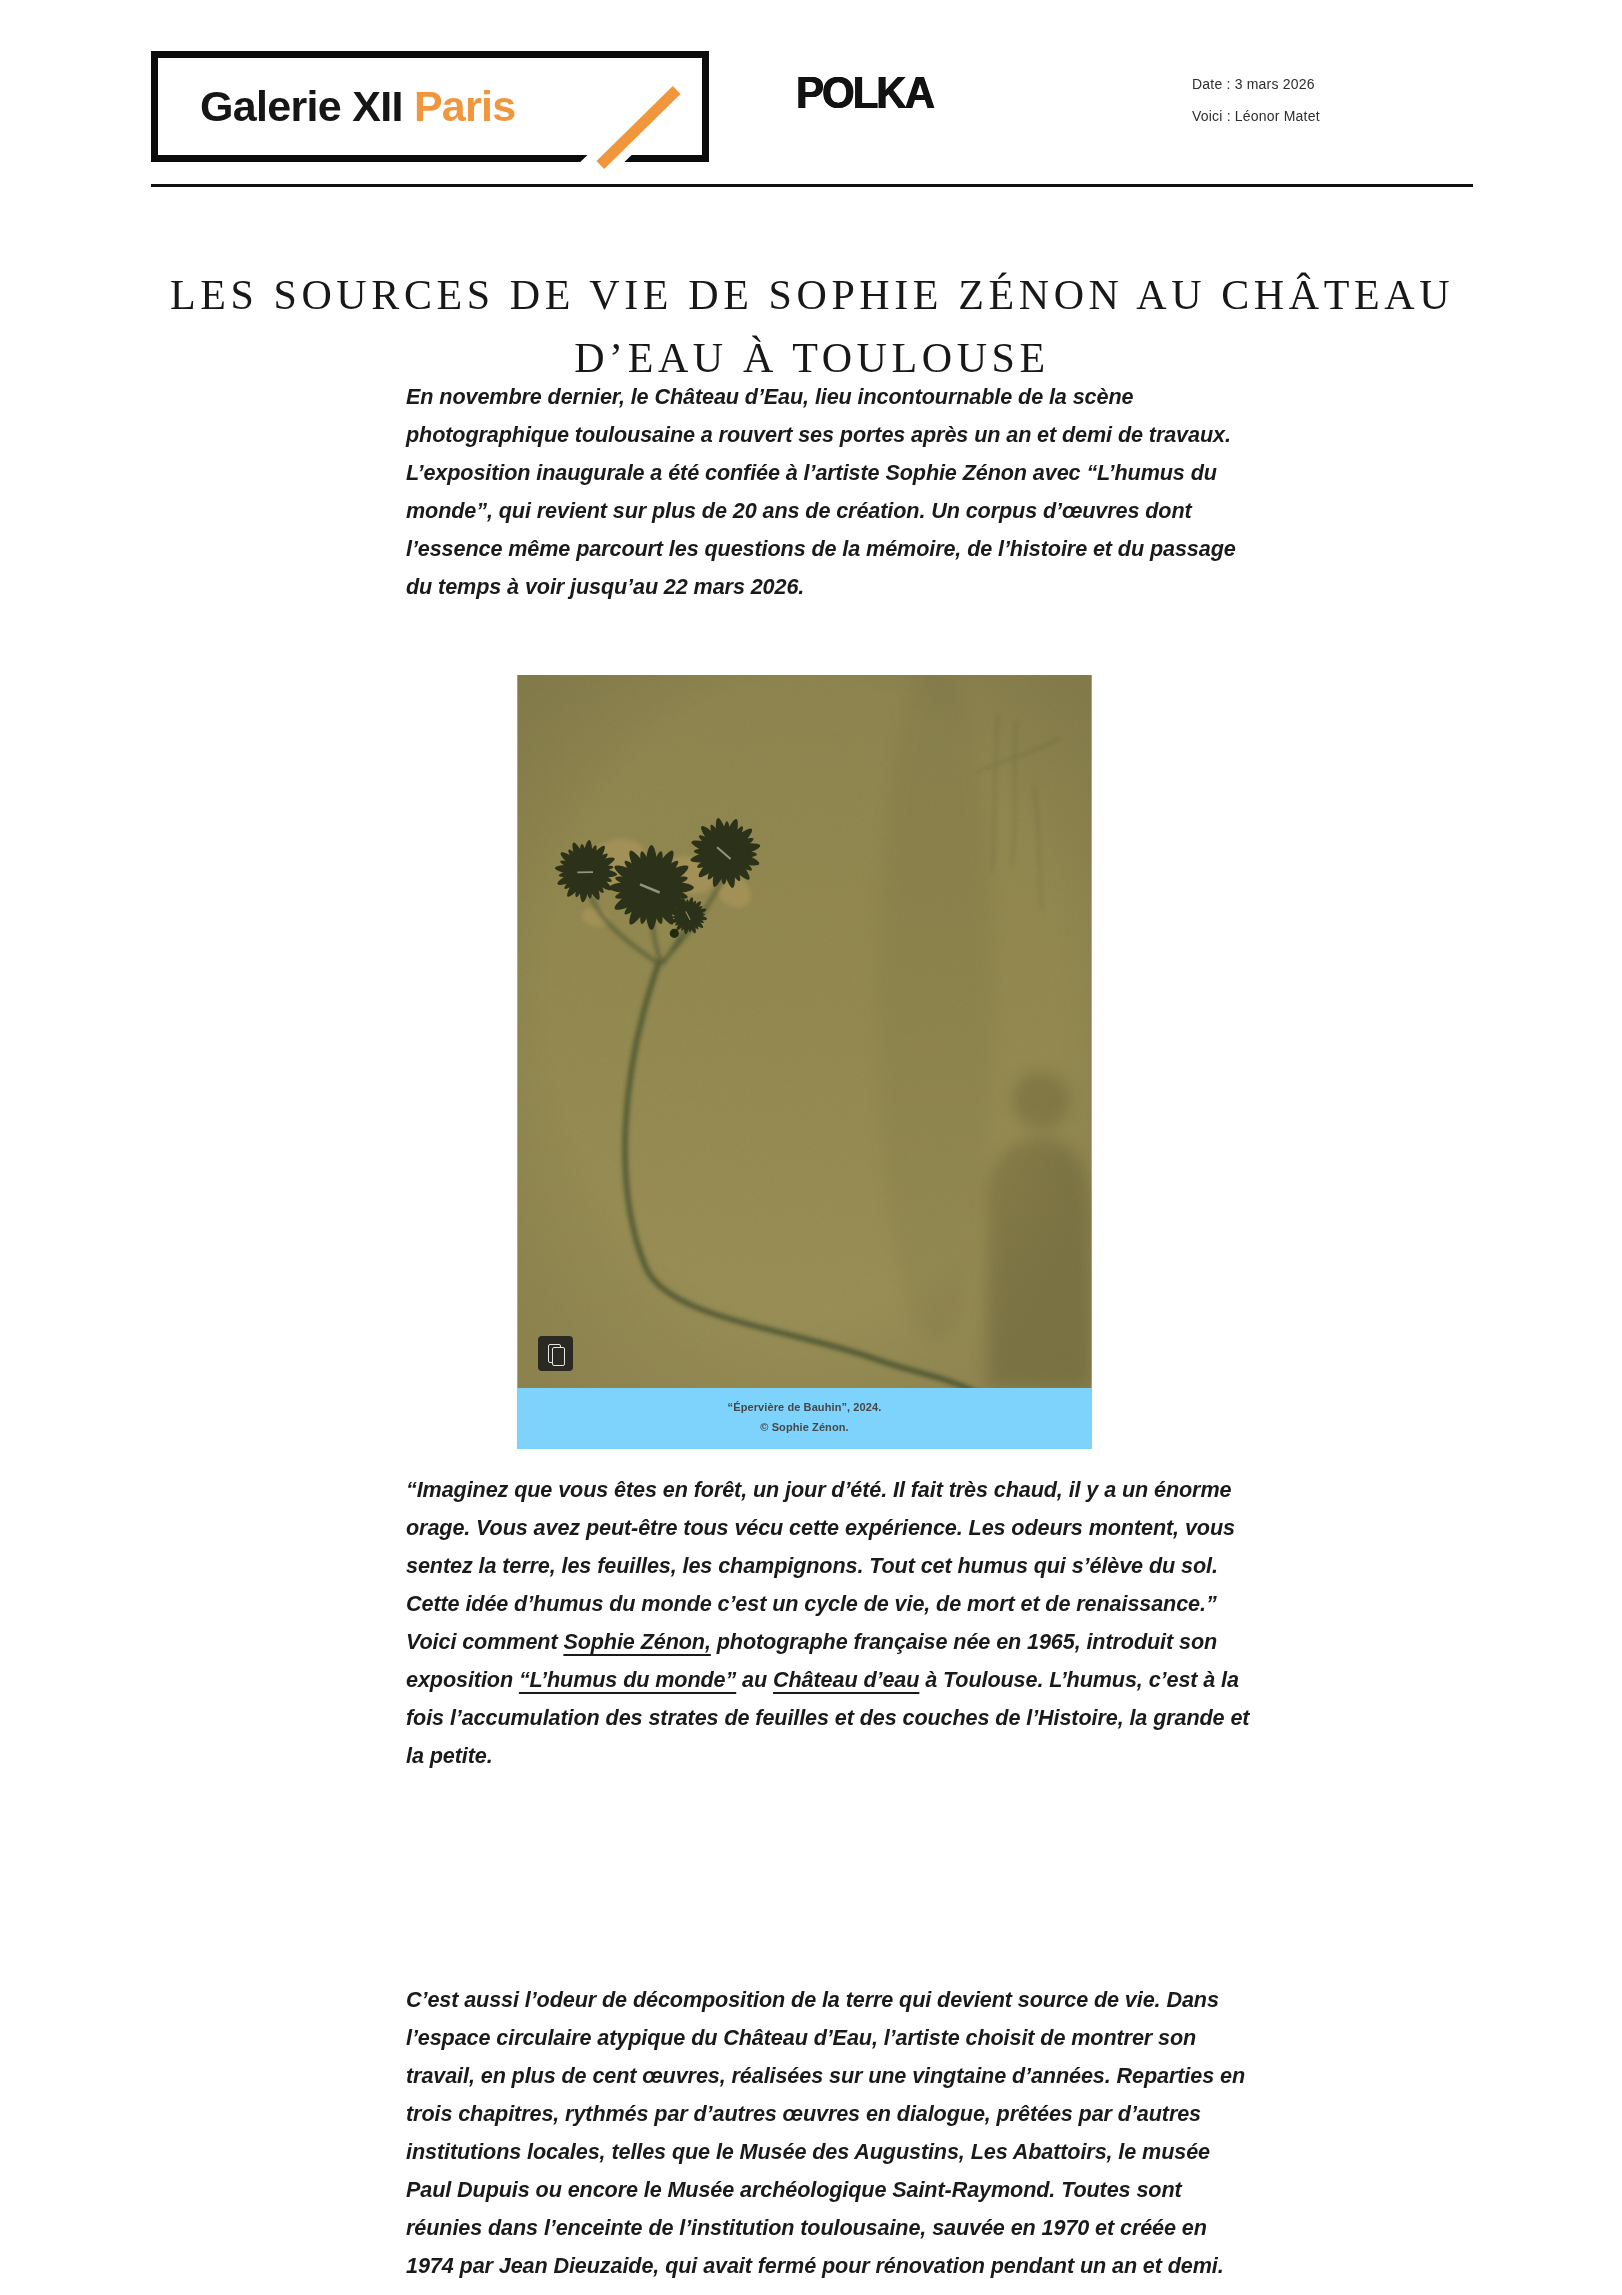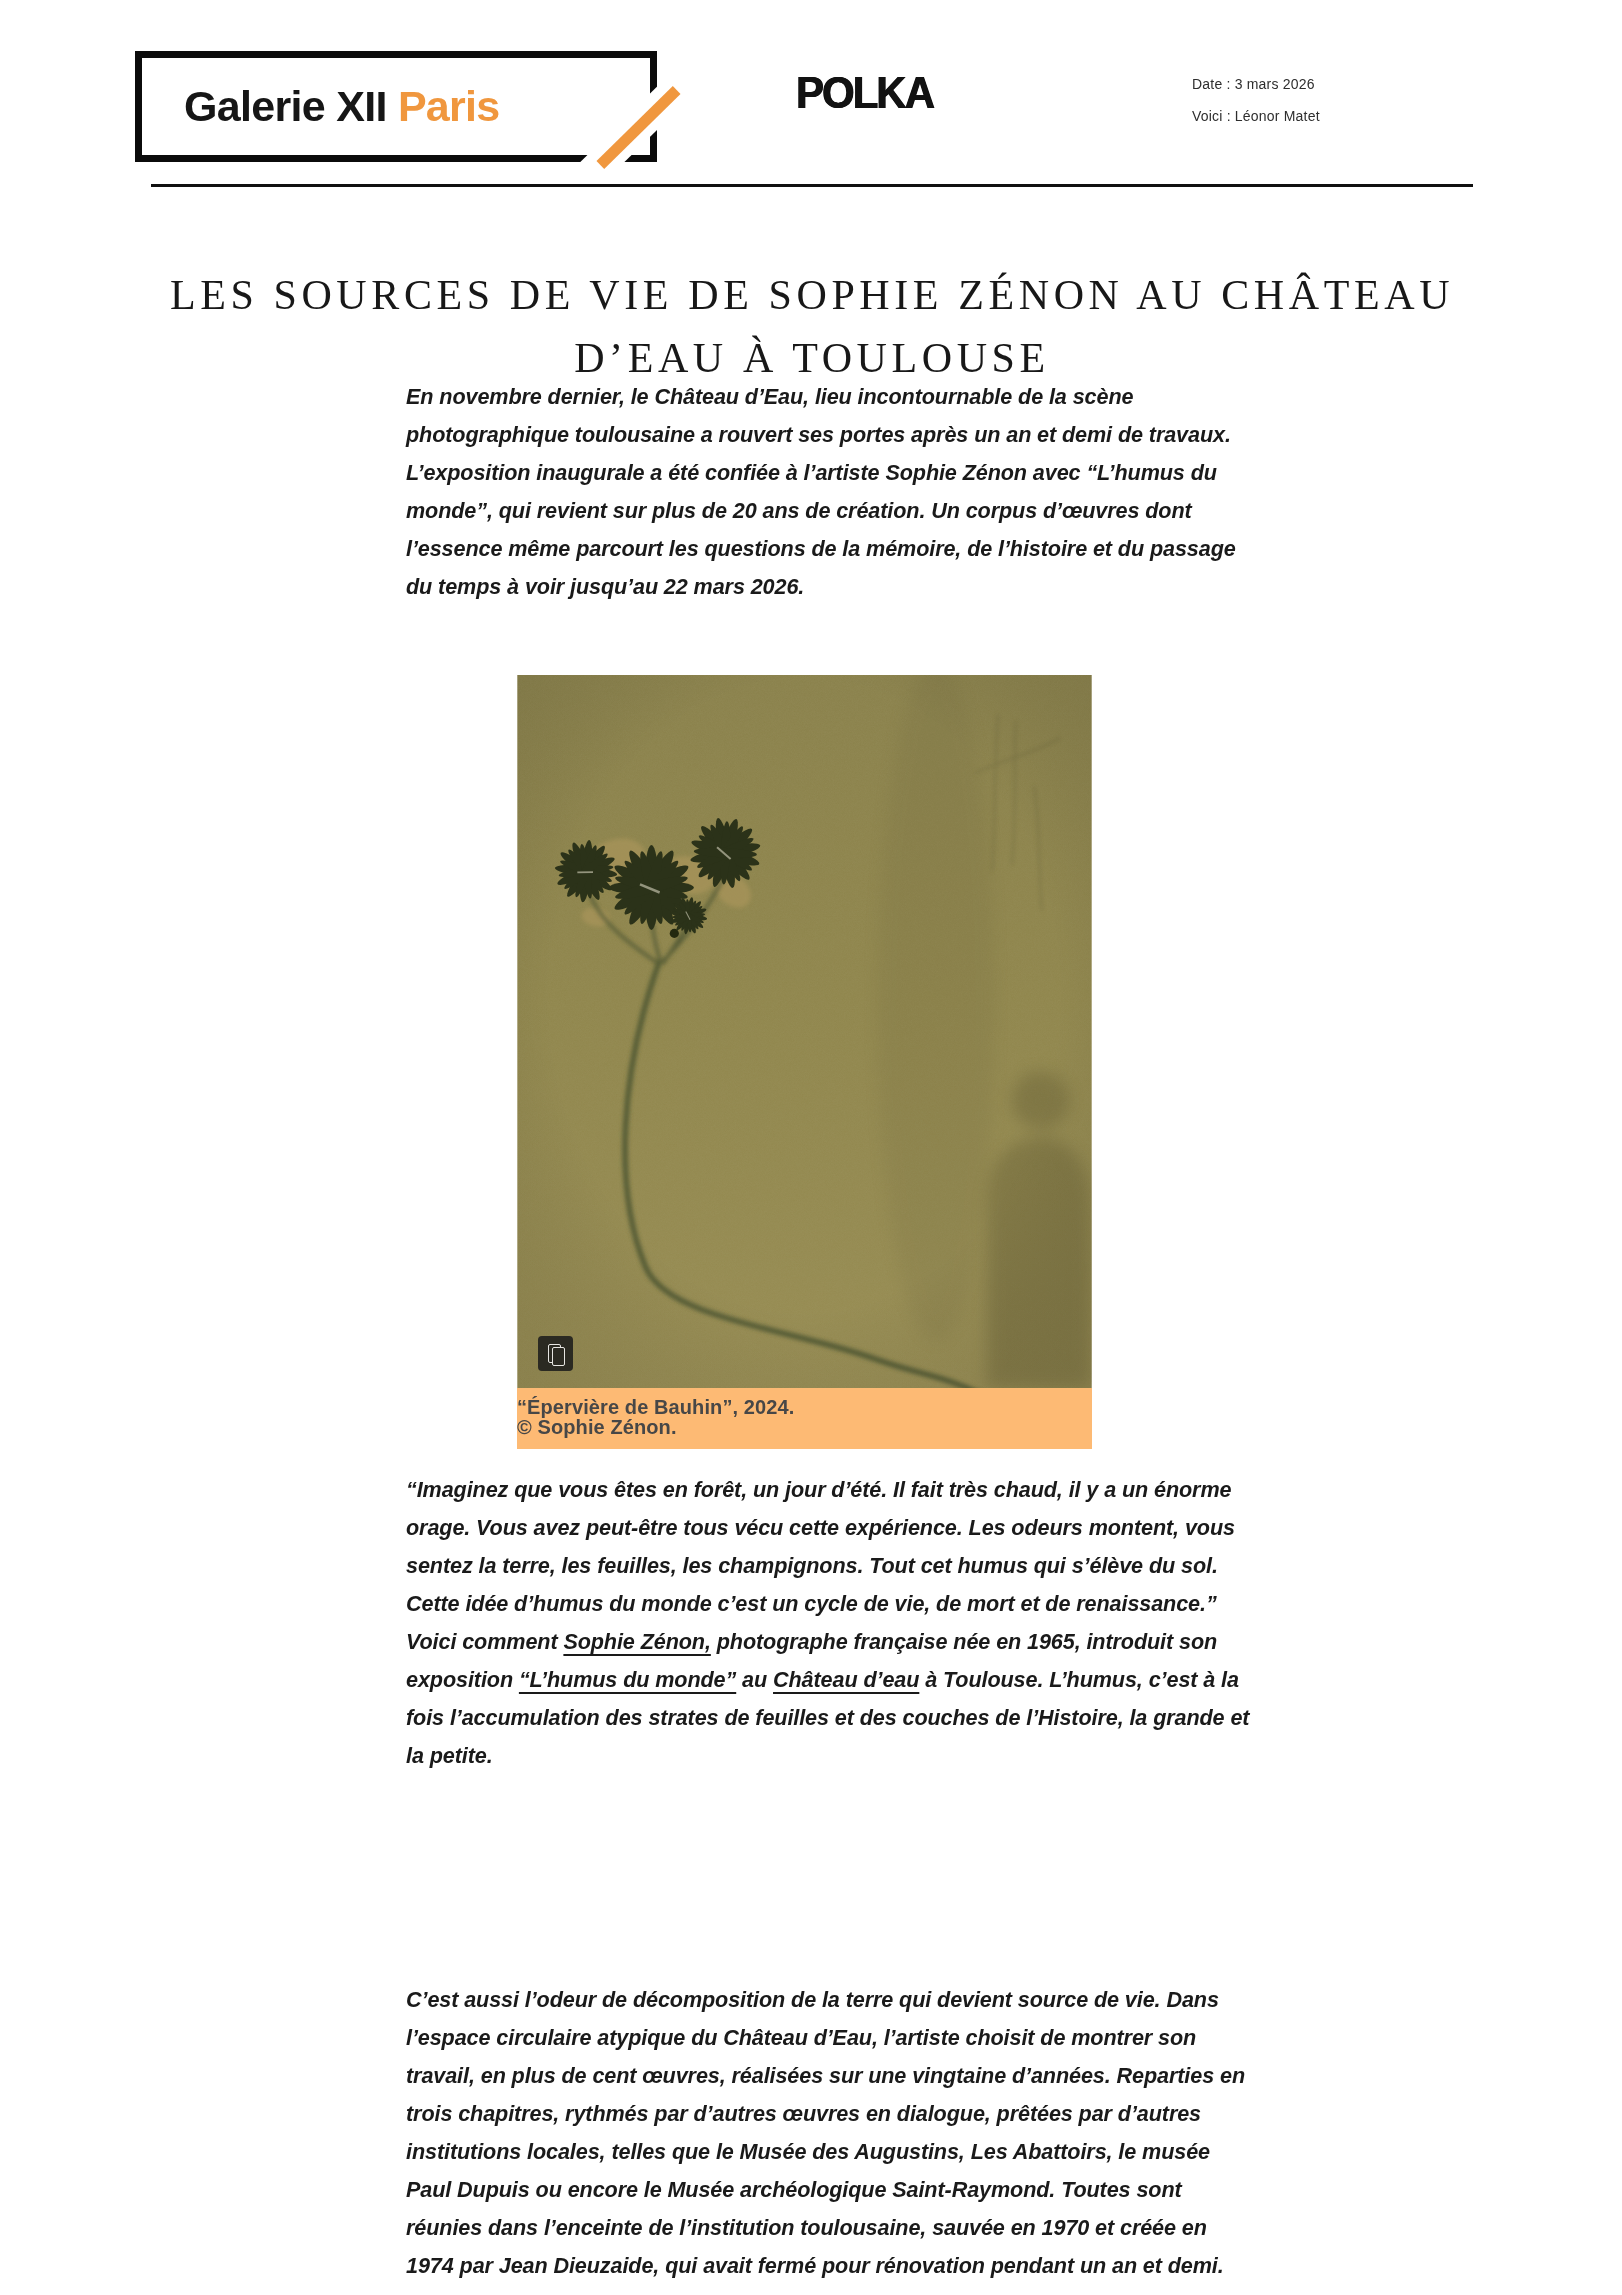--- a/index.html
+++ b/index.html
@@ -2,22 +2,22 @@
 <html style="font-size:10.5px"><head>
 <meta charset="utf-8">
 <style>
   html,body{margin:0;padding:0;background:#e8e8e8;}
   .page{
     position:relative; width:1623px; height:2295px; background:#ffffff;
     font-family:"Liberation Sans", sans-serif; overflow:hidden;
   }
   
   .logo-box{
-    position:absolute; left:135px; top:51px; width:508px; height:97px;
-    border:7.9px solid #0b0b0b; background:#fff;
+    position:absolute; left:151px; top:51px; width:508px; height:97px;
+    border:7.9px solid #0b0b0b; background:#fff;padding-left:36px;
   }
   .logo-text{
     position:absolute; left:42px; top:0; height:97px; line-height:97px;
     font-size:43px; font-weight:700; letter-spacing:-0.7px; color:#161616; white-space:nowrap;
   }
   .logo-orange{ color:#F0973E; }
   .slash-eraser{
     position:absolute; left:569px; top:112px; width:137px; height:31px;
     background:#ffffff; transform:rotate(-44.5deg);
   }
@@ -64,22 +64,22 @@
   .art-wrap svg{ display:block; }
   .expand-btn{
     position:absolute; left:21px; top:661px; width:35px; height:35px;
     background:#23231f; border-radius:3.9px; opacity:0.92;
   }
   .copy-glyph{ position:absolute; left:9.8px; top:7.9px; width:11px; height:17px;
     border:1.6px solid #efefef; border-radius:2px; background:transparent;}
   .copy-glyph2{ position:absolute; left:14.4px; top:11px; width:11px; height:17px;
     border:1.6px solid #efefef; border-radius:2px; background:#23231f;}
   .caption{
-    width:575px; background:#fdba74; text-align:left;
-    padding:9.2px 0 11.8px 0; font-size:20px; line-height:20px;
+    width:575px; background:#7dd3fc; text-align:center;
+    padding:9.2px 0 11.8px 0; font-size:11px; line-height:20px;
     color:#474747; font-weight:700; letter-spacing:0.1px;
   }
 </style>
 </head>
 <body>
 
 <div class="page">
 
   <div class="logo-box">
     <div class="logo-text"><span>Galerie XII </span><span class="logo-orange">Paris</span></div>

